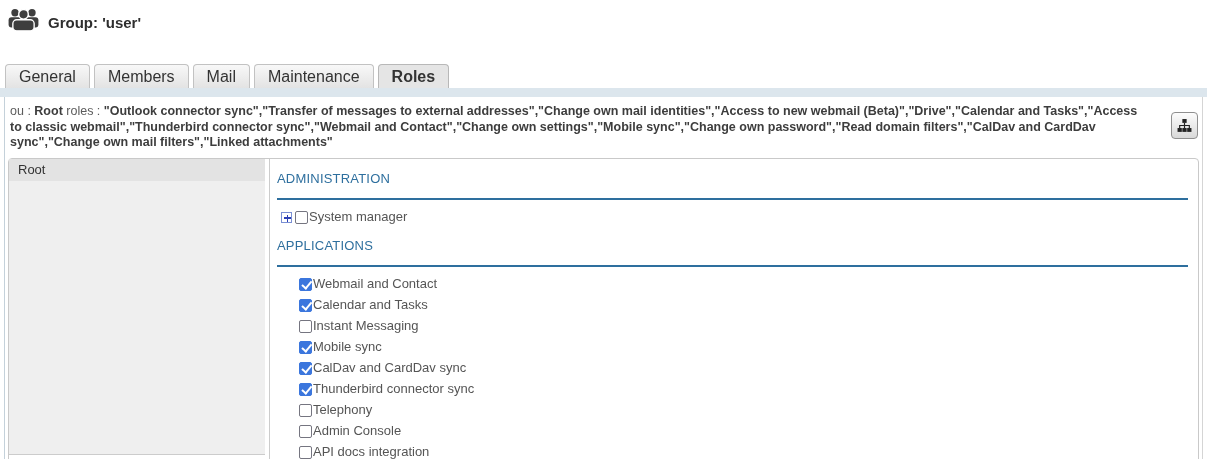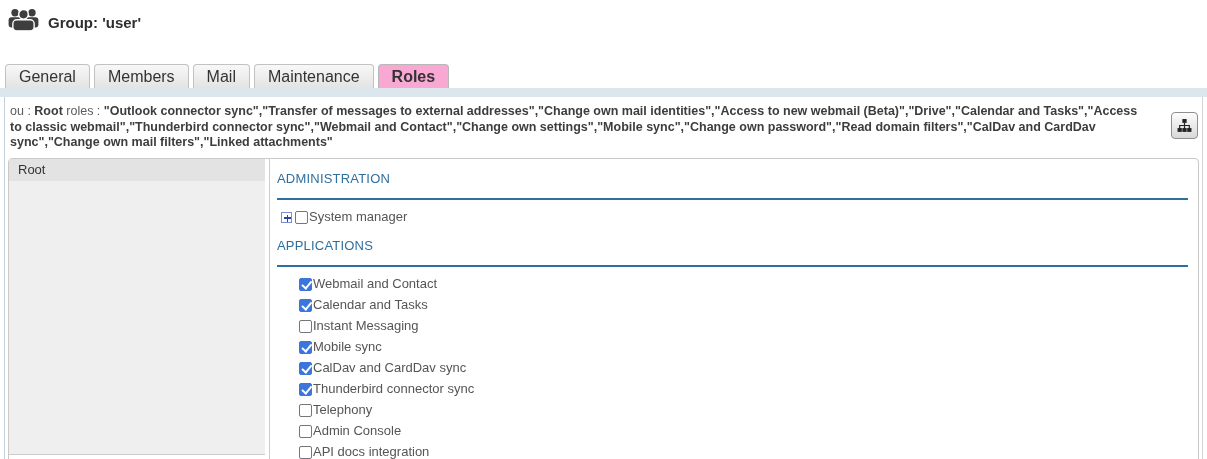--- a/index.html
+++ b/index.html
@@ -18,21 +18,21 @@
   .hdr-inner{display:flex;align-items:flex-end;gap:9px;}
   .hdr h1{font-size:15px;margin:0;color:#2e2e2e;font-weight:bold;}
   .group-icon{display:inline-flex;}
   
   .tabbar{display:flex;gap:4px;padding-left:5px;align-items:flex-end;height:24px;}
   .tab{
     padding:4px 13px;font-size:16px;line-height:15px;color:#333;cursor:pointer;
     background:linear-gradient(#f8f8f8,#e3e3e3);
     border:1px solid #c2c2c2;border-bottom:none;border-radius:4px 4px 0 0;white-space:nowrap;margin-top:17px;
   }
-  .tab.active{background:#f9a8d4;font-weight:bold;border-color:#b8b8b8;}
+  .tab.active{background:#e5e5e5;font-weight:bold;border-color:#b8b8b8;}
   .tabband{height:9px;background:var(--band);}
   
   .container{
     height:410px;margin:0 4px;background:#fff;
     border-left:1px solid #c4d1da;border-right:1px solid #d5d5d5;
   }
   .crumb{position:relative;padding:7px 52px 7px 5px;}
   .crumb p{margin:0;font-size:12.5px;line-height:15.5px;color:#5c5c5c;}
   .crumb .b{font-weight:bold;color:#3d3d3d;}
   .hier-btn{

